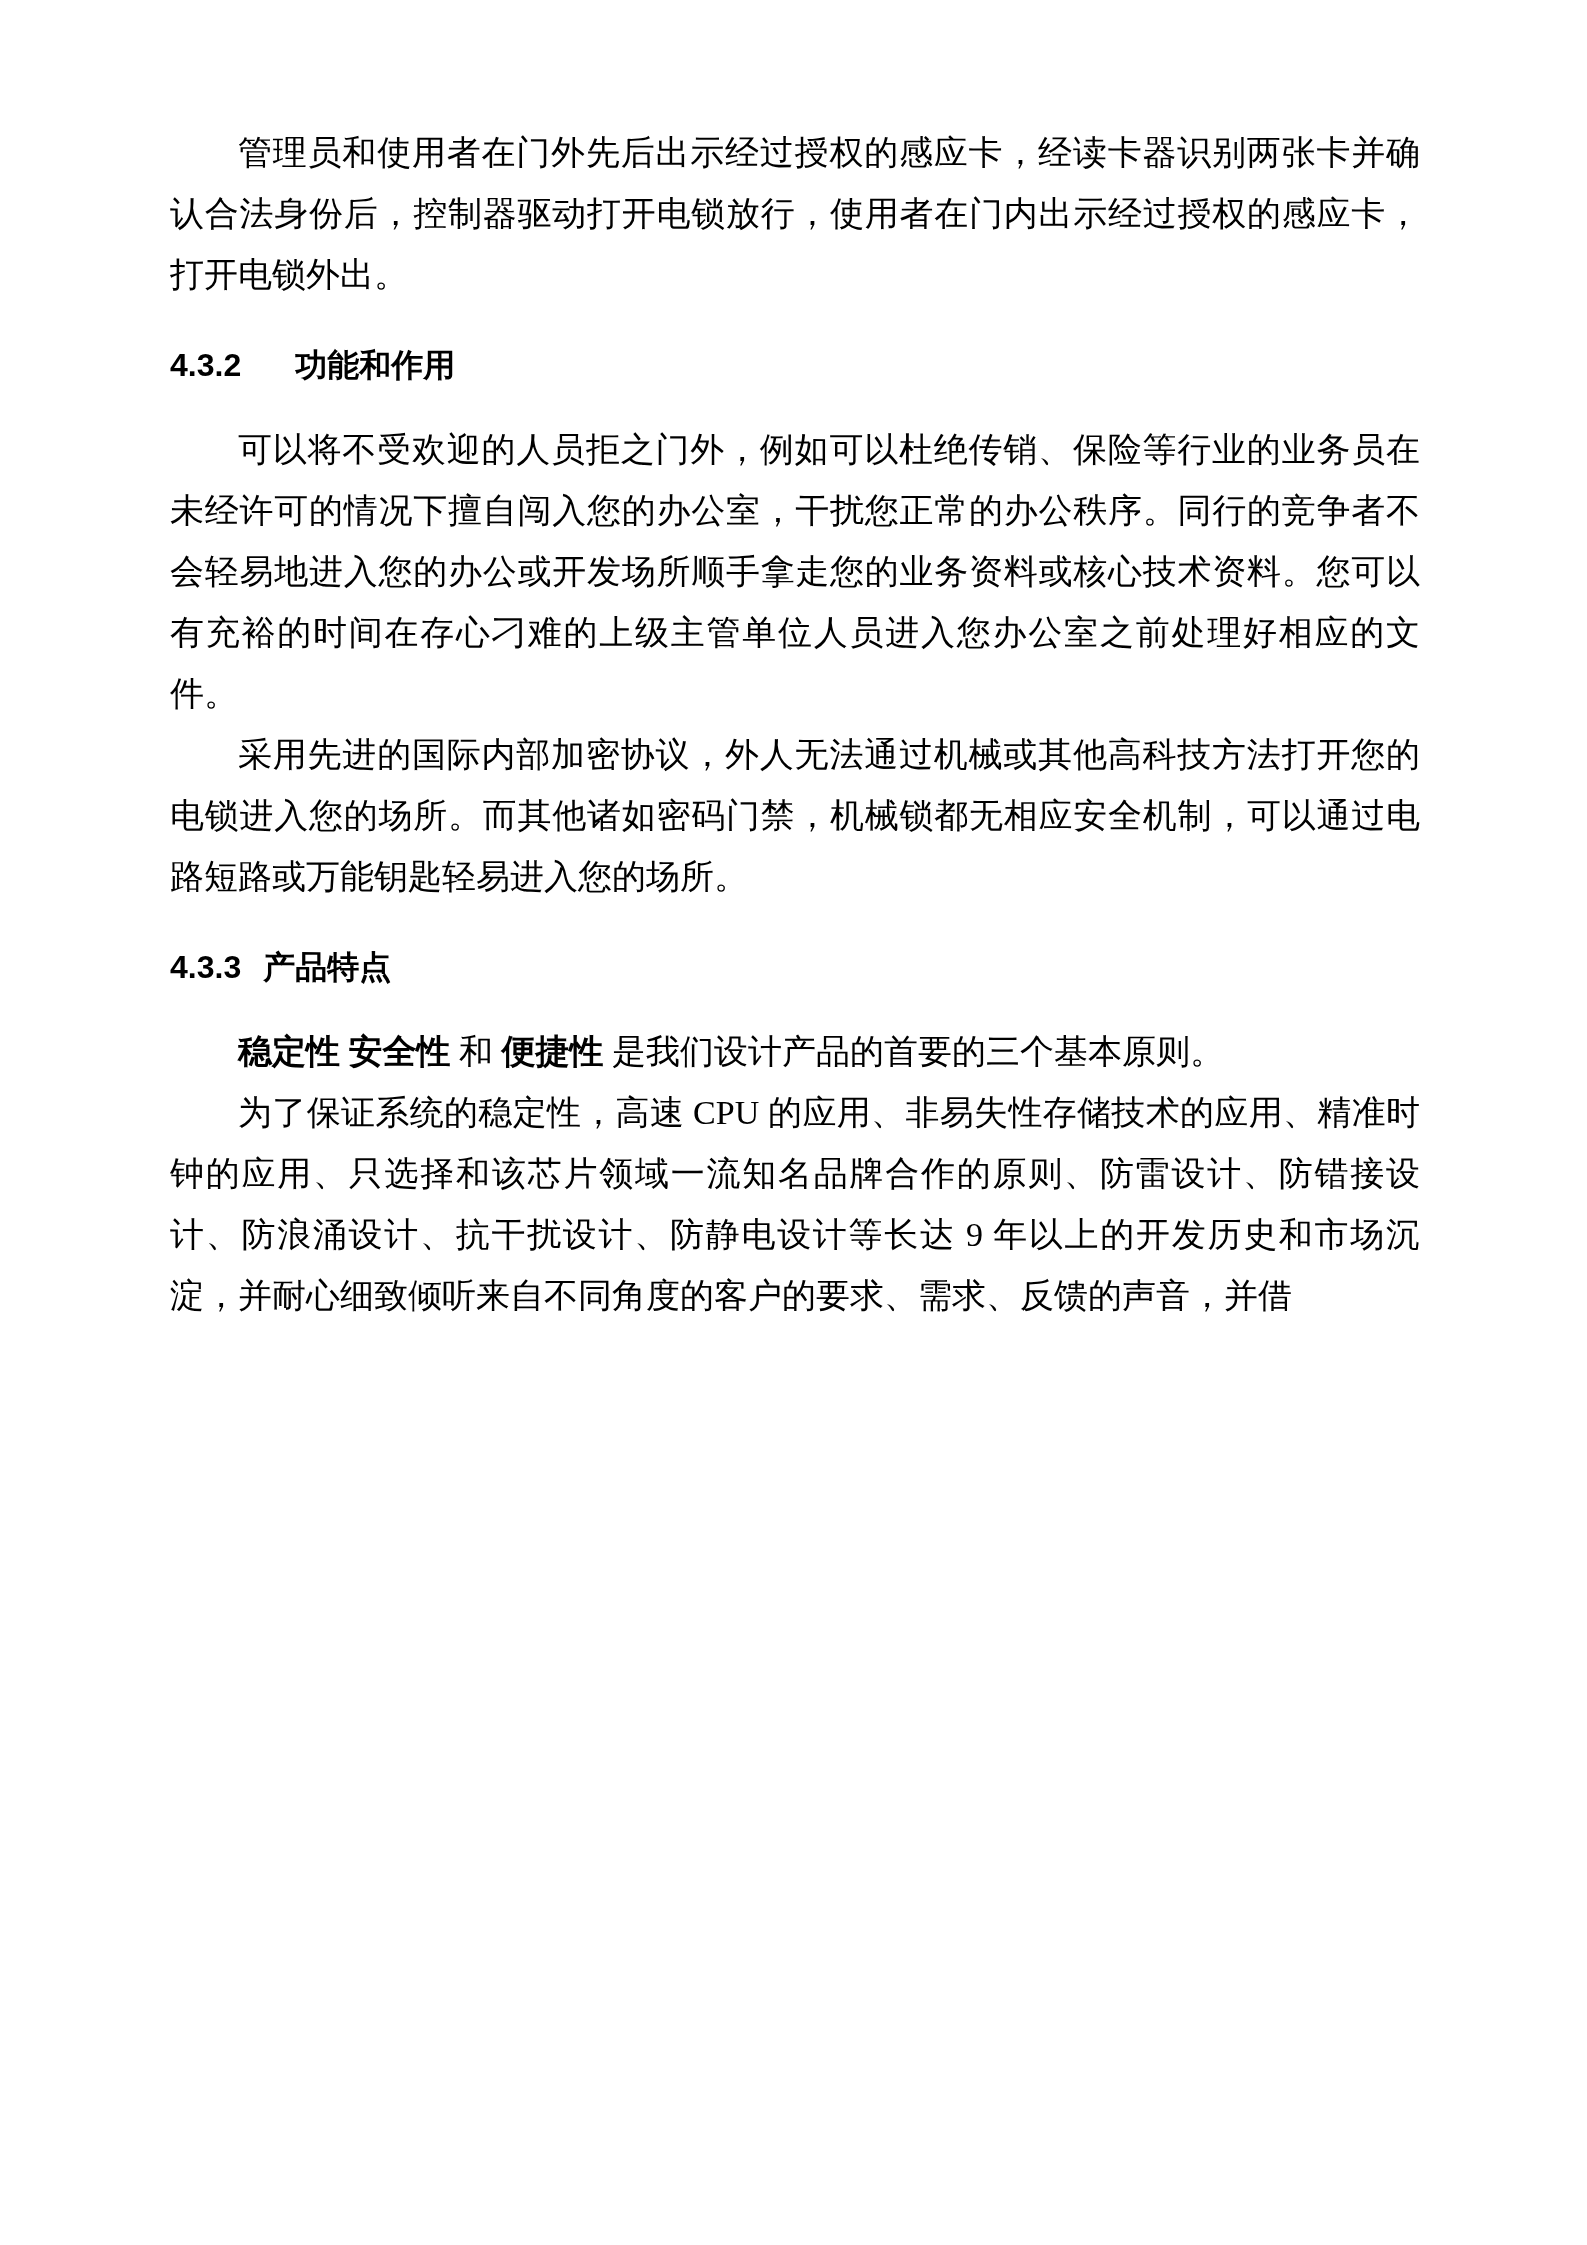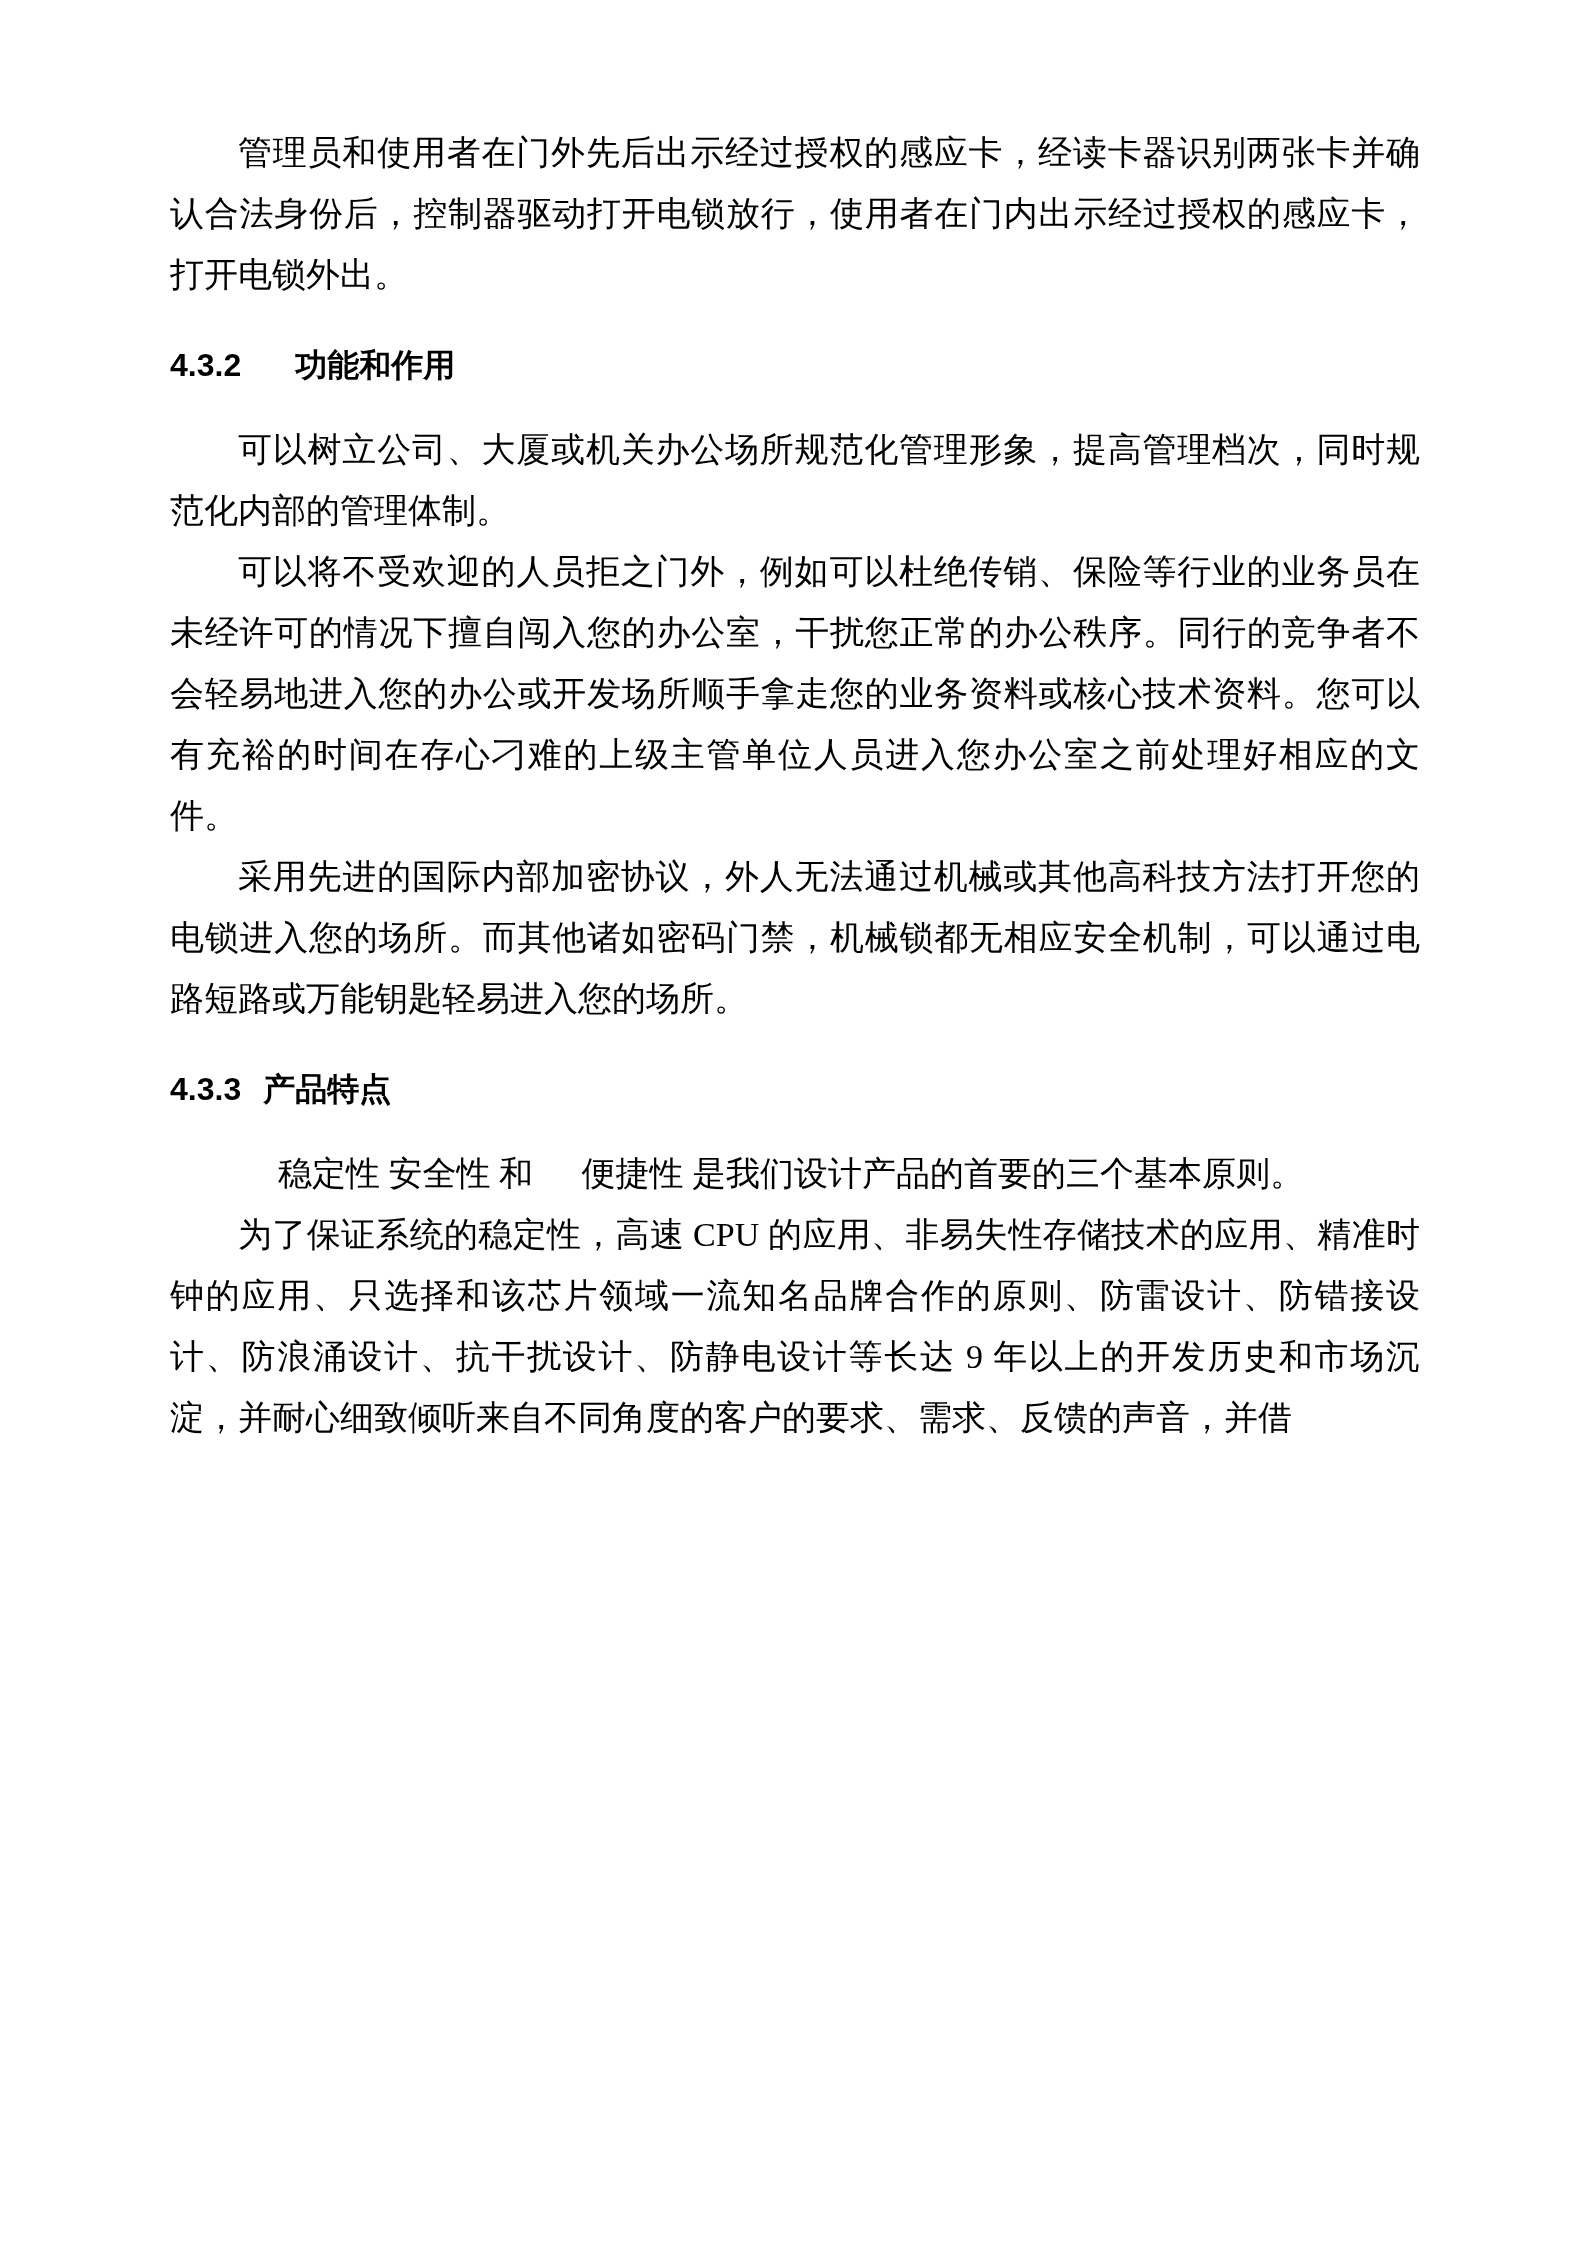--- a/index.html
+++ b/index.html
@@ -36,40 +36,38 @@
   }
   .h-num {
     display: inline-block;
     margin-right: 54px;
   }
   .h-num-tight {
     display: inline-block;
     margin-right: 22px;
   }
   .seg-bold {
-    font-weight: 400;
-    margin-left: 40px;
+    font-weight: 700;
   }
   .seg-regular {
     font-weight: 400;
   }
 </style>
 </head>
 <body>
 
 <div class="page">
 
   <p class="para">管理员和使用者在门外先后出示经过授权的感应卡，经读卡器识别两张卡并确认合法身份后，控制器驱动打开电锁放行，使用者在门内出示经过授权的感应卡，打开电锁外出。</p>
 
 
   <h2 class="heading">
     <span class="h-num">4.3.2</span><span class="h-title">功能和作用</span>
   </h2>
 
-  <p class="para">可以树立公司、大厦或机关办公场所规范化管理形象，提高管理档次，同时规范化内部的管理体制。</p>
 
 
   <p class="para">可以将不受欢迎的人员拒之门外，例如可以杜绝传销、保险等行业的业务员在未经许可的情况下擅自闯入您的办公室，干扰您正常的办公秩序。同行的竞争者不会轻易地进入您的办公或开发场所顺手拿走您的业务资料或核心技术资料。您可以有充裕的时间在存心刁难的上级主管单位人员进入您办公室之前处理好相应的文件。</p>
 
   <p class="para">采用先进的国际内部加密协议，外人无法通过机械或其他高科技方法打开您的电锁进入您的场所。而其他诸如密码门禁，机械锁都无相应安全机制，可以通过电路短路或万能钥匙轻易进入您的场所。</p>
 
   <h2 class="heading">
     <span class="h-num-tight">4.3.3</span><span class="h-title">产品特点</span>
   </h2>
 

